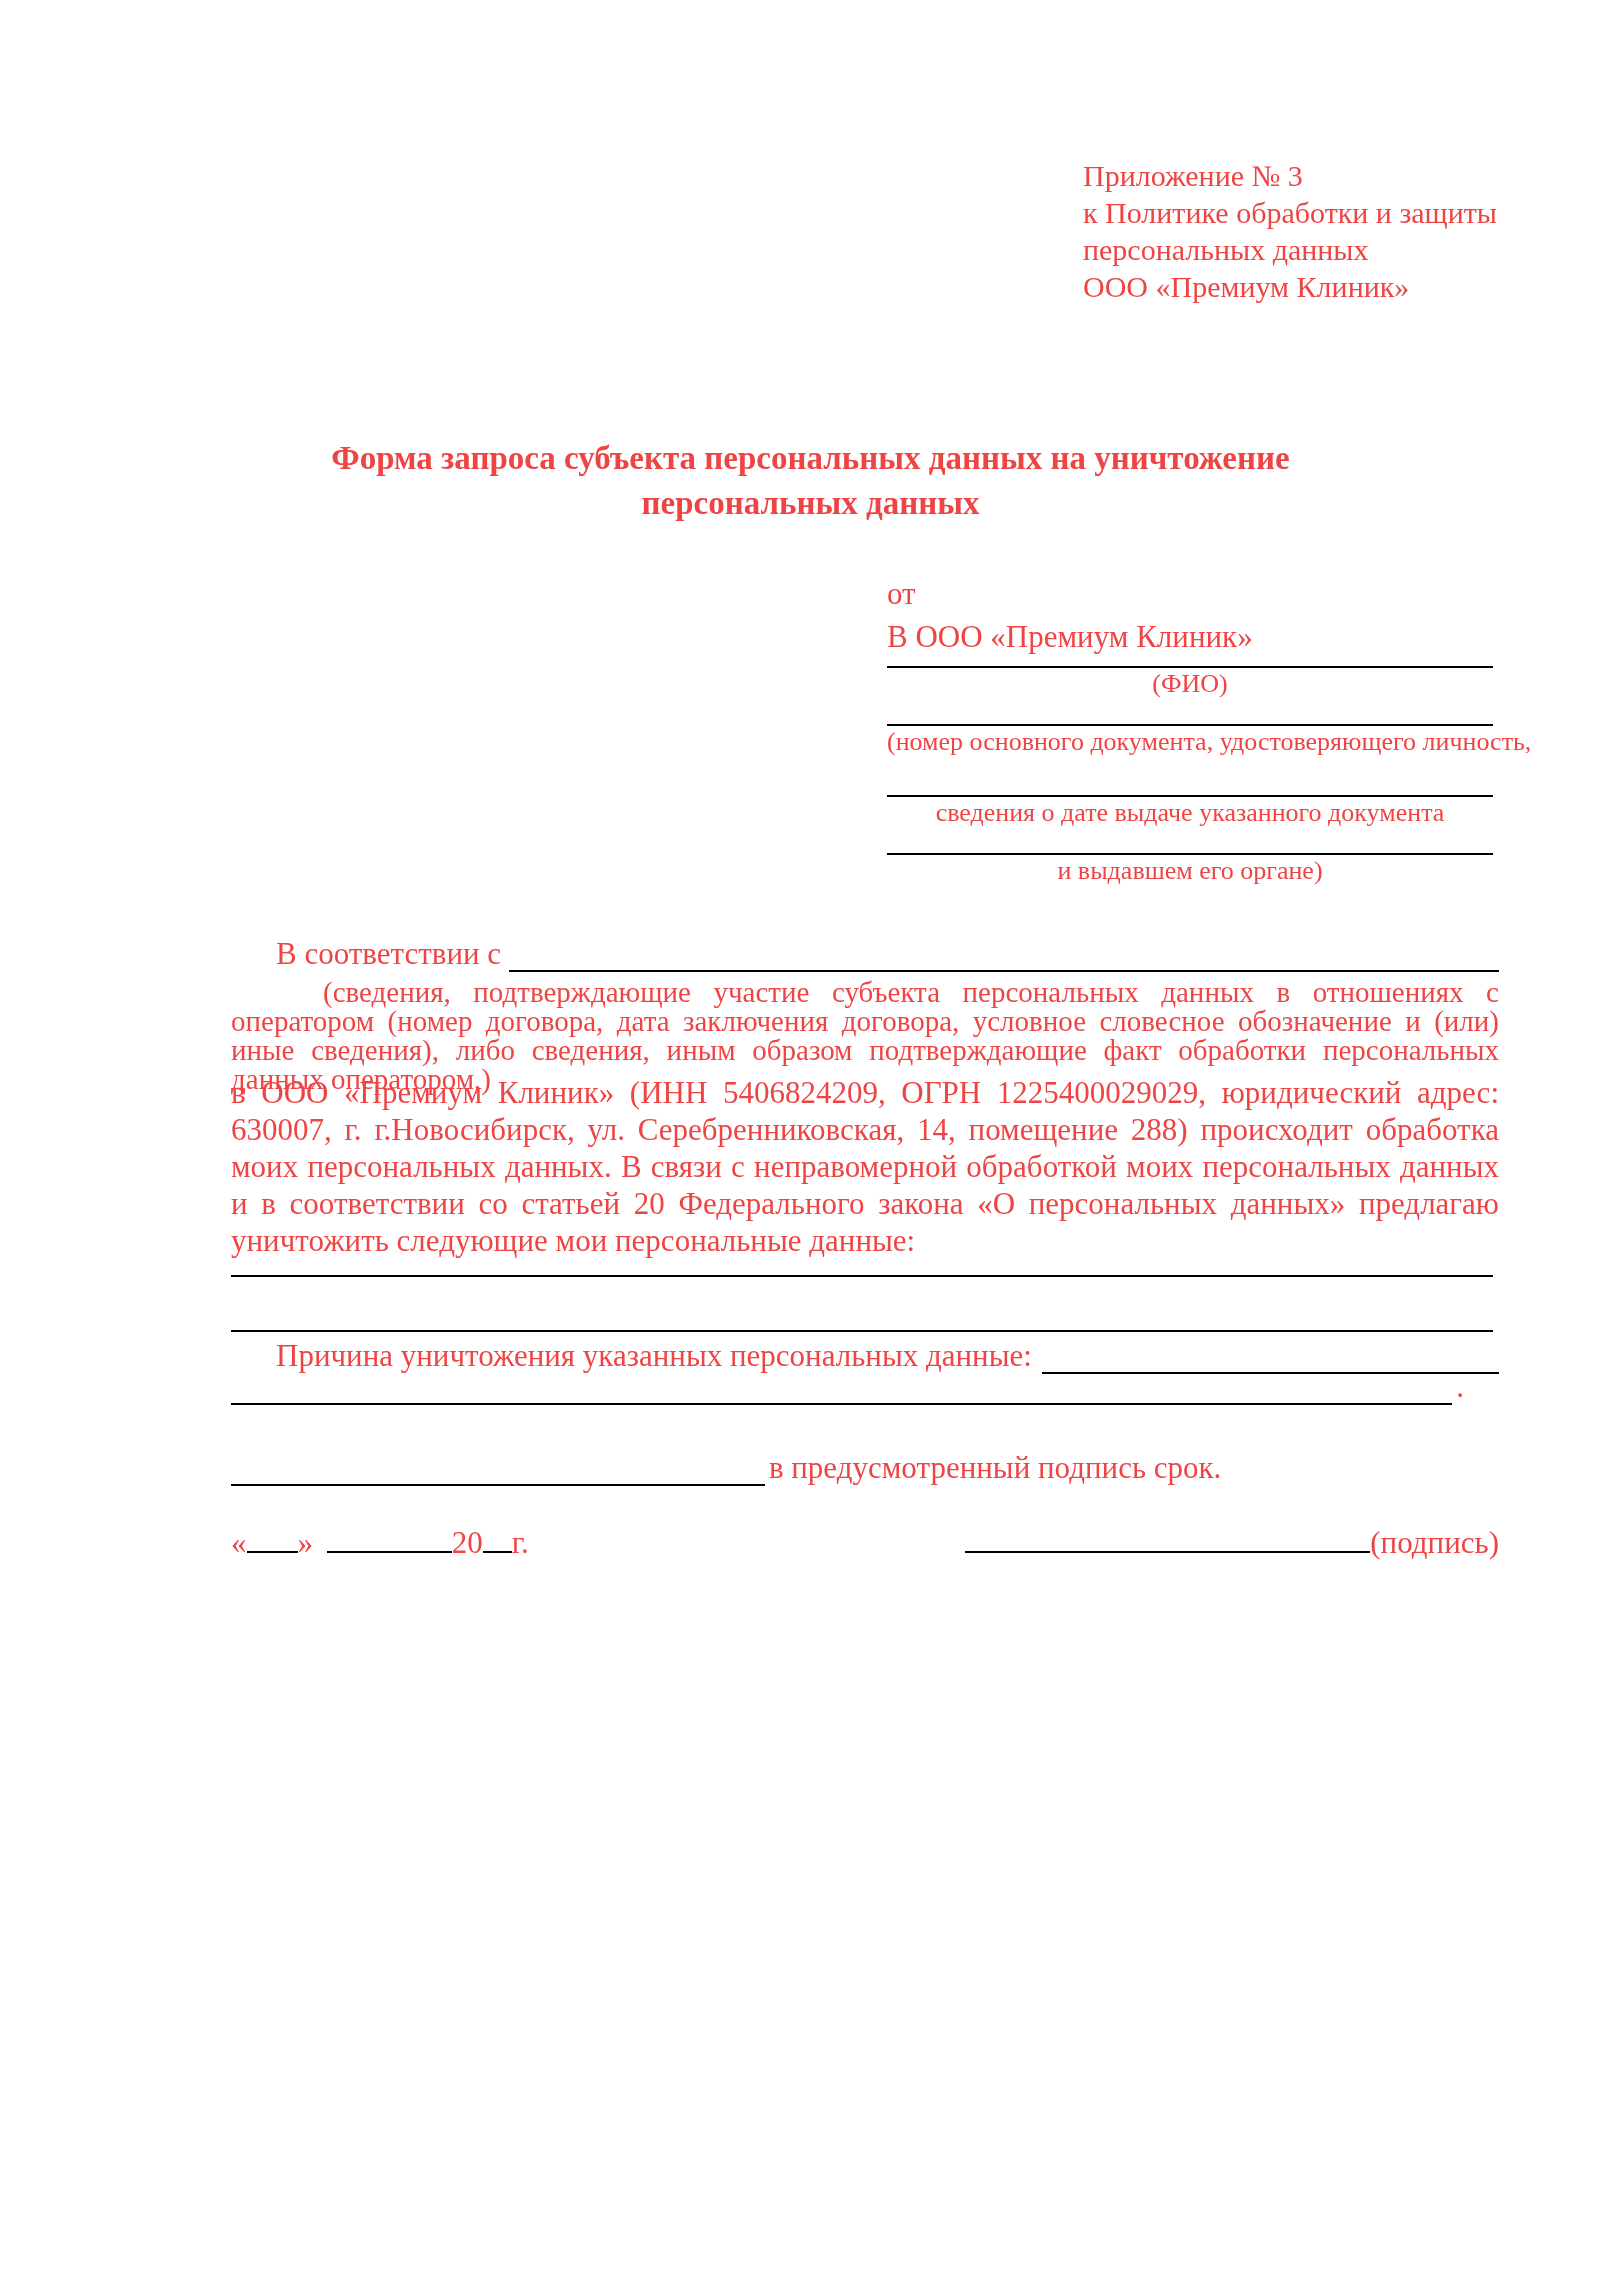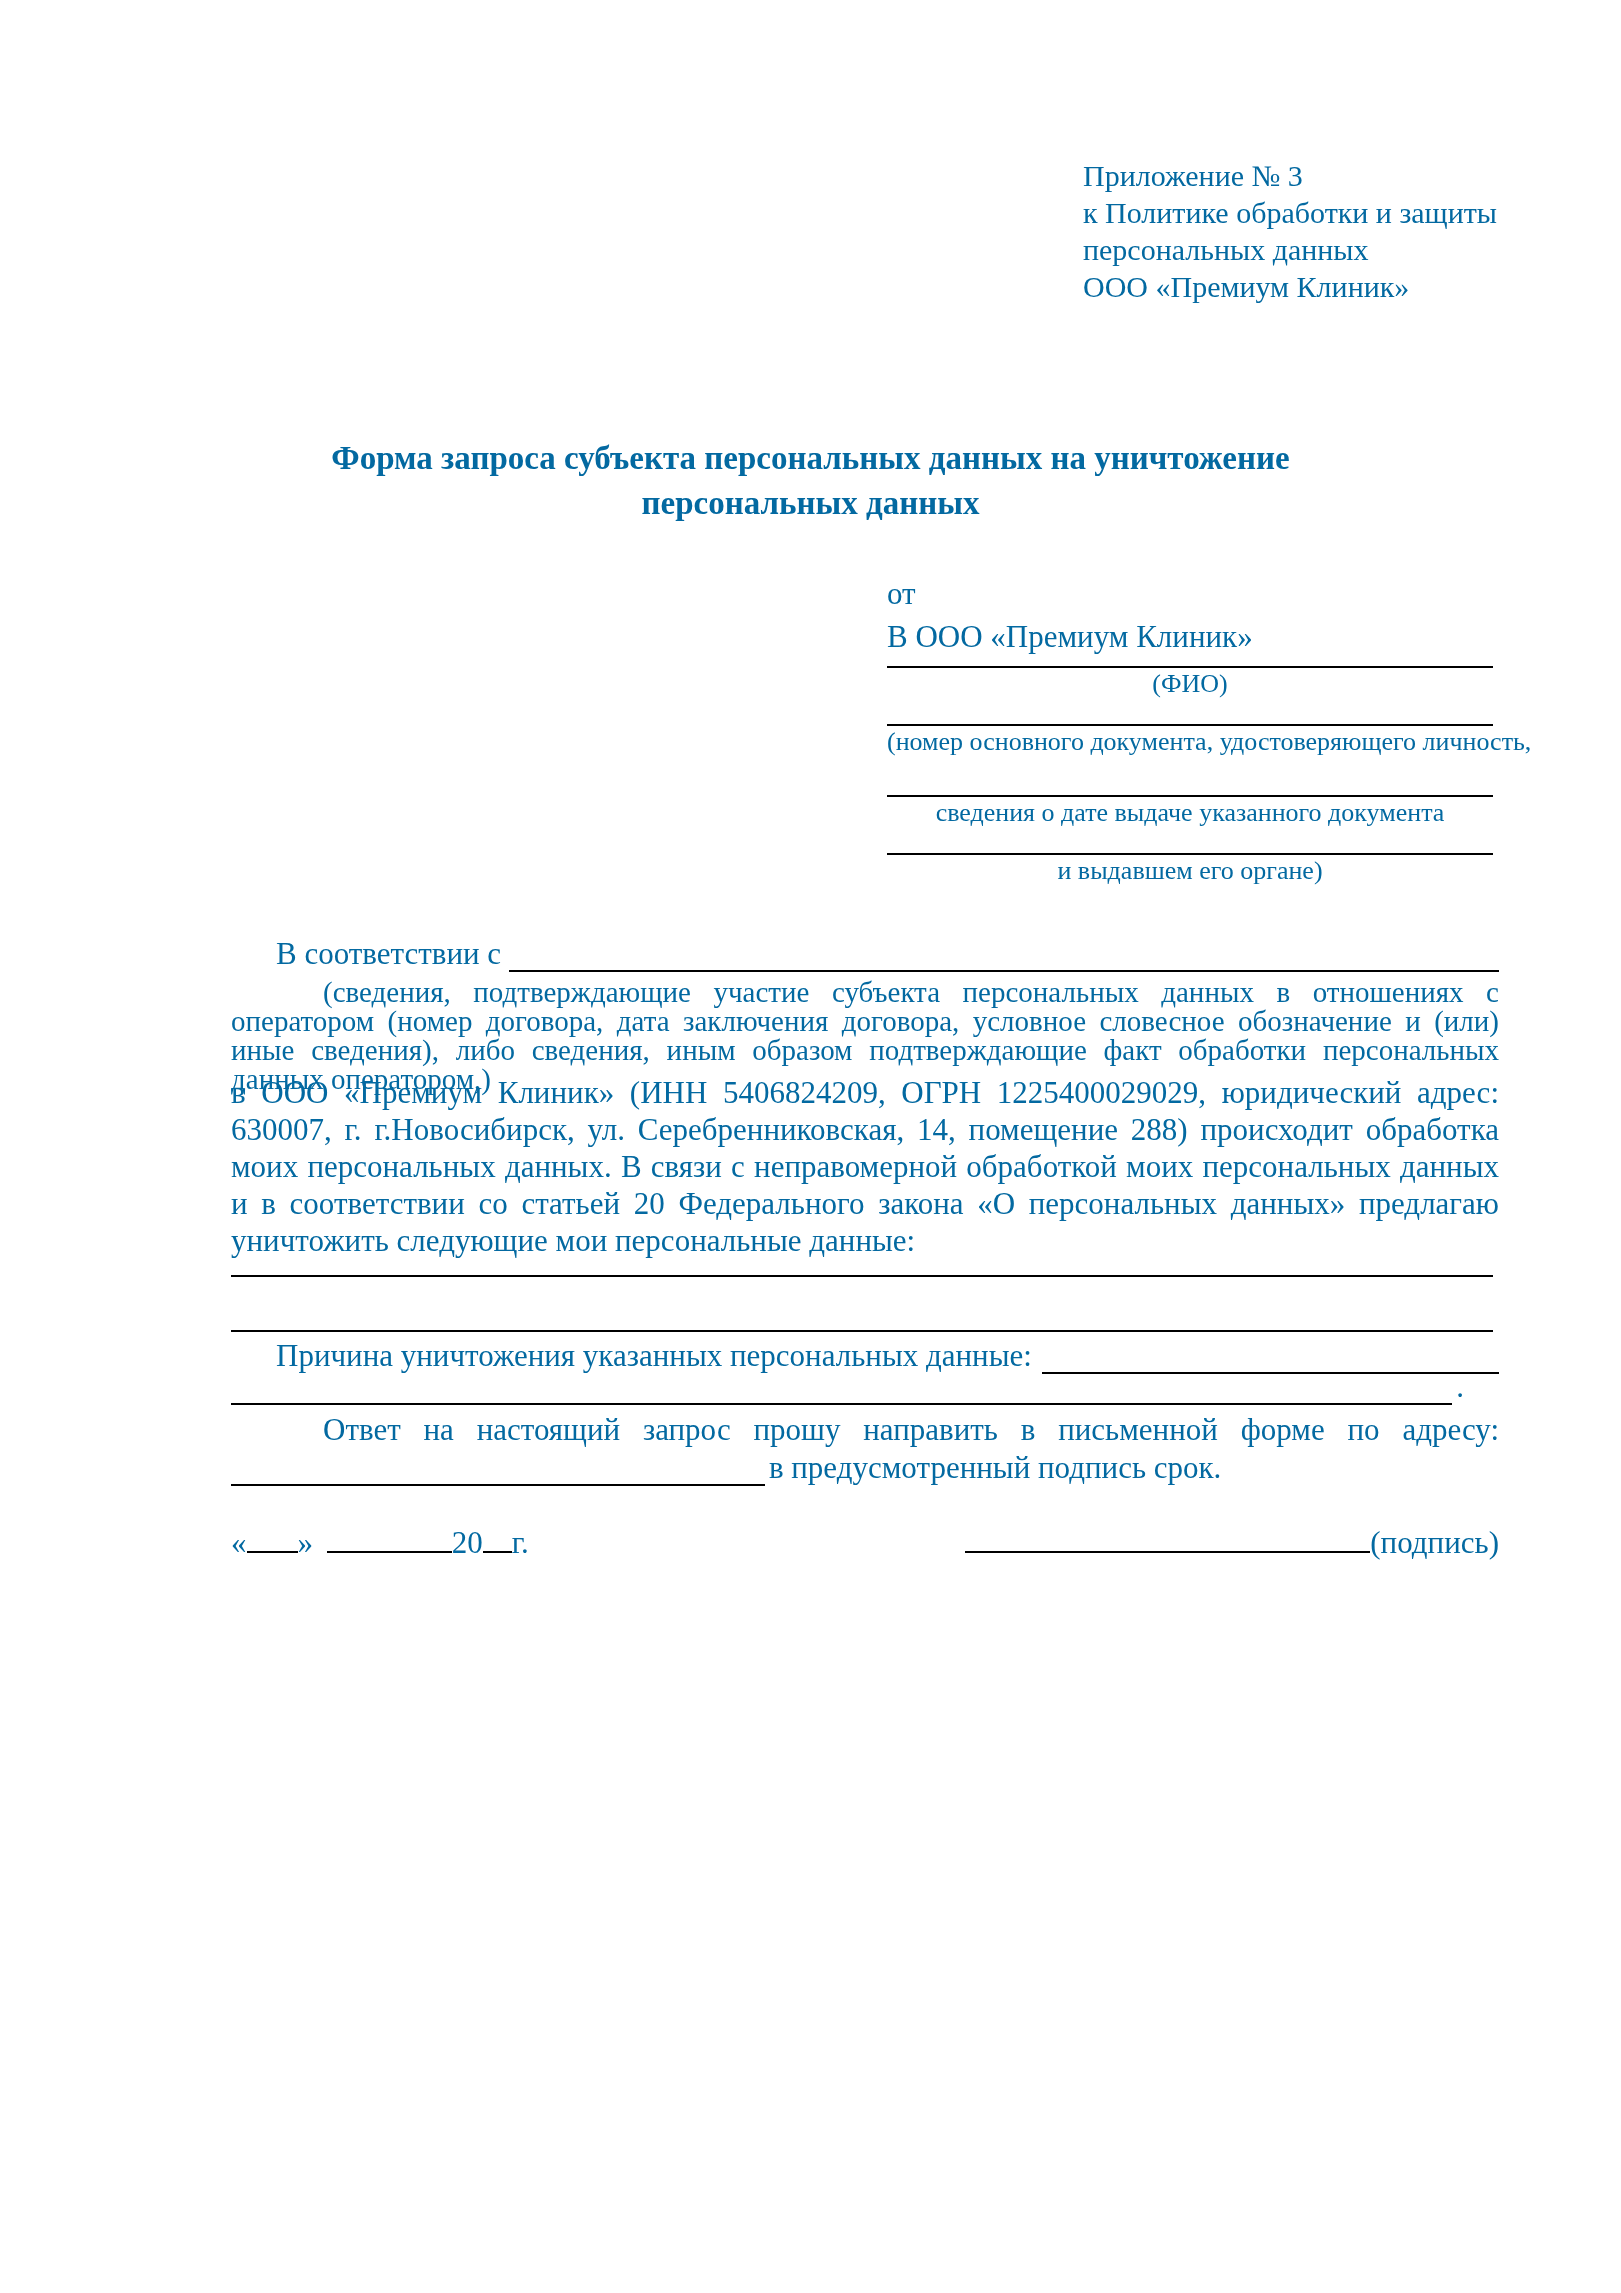--- a/index.html
+++ b/index.html
@@ -1,21 +1,21 @@
 <!DOCTYPE html>
 <html><head>
 <meta charset="utf-8">
 <style>
   html, body { margin: 0; padding: 0; background: #ffffff; }
   .page {
     position: relative;
     width: 1621px;
     height: 2294px;
     background: #ffffff;
-    color: #0369a1;
+    color: #ef4444;
     font-family: "Liberation Serif", serif;
     font-size: 31px;
     overflow: hidden;
   }
 
   
   .header-block {
     position: absolute;
     left: 1083px;
     top: 157px;
@@ -202,21 +202,20 @@
   <div class="flex-row reason-row">
     <span class="lbl indent nowrap">Причина уничтожения указанных персональных данные:</span>
     <span class="fill"></span>
   </div>
 
   <div class="flex-row period-row">
     <span class="fill"></span>
     <span class="dot">.</span>
   </div>
 
-  <div class="answer-line">Ответ на настоящий запрос прошу направить в письменной форме по адресу:</div>
 
   <div class="flex-row address-row">
     <span class="ublock"></span>
     <span class="tail nowrap">в предусмотренный подпись срок.</span>
   </div>
 
   <div class="footer-row">
     <div class="date-group nowrap">
       <span>«</span><span class="ublank w-day"></span><span>»</span><span class="ublank w-month"></span><span>20</span><span class="ublank w-year"></span><span>г.</span>
     </div>

